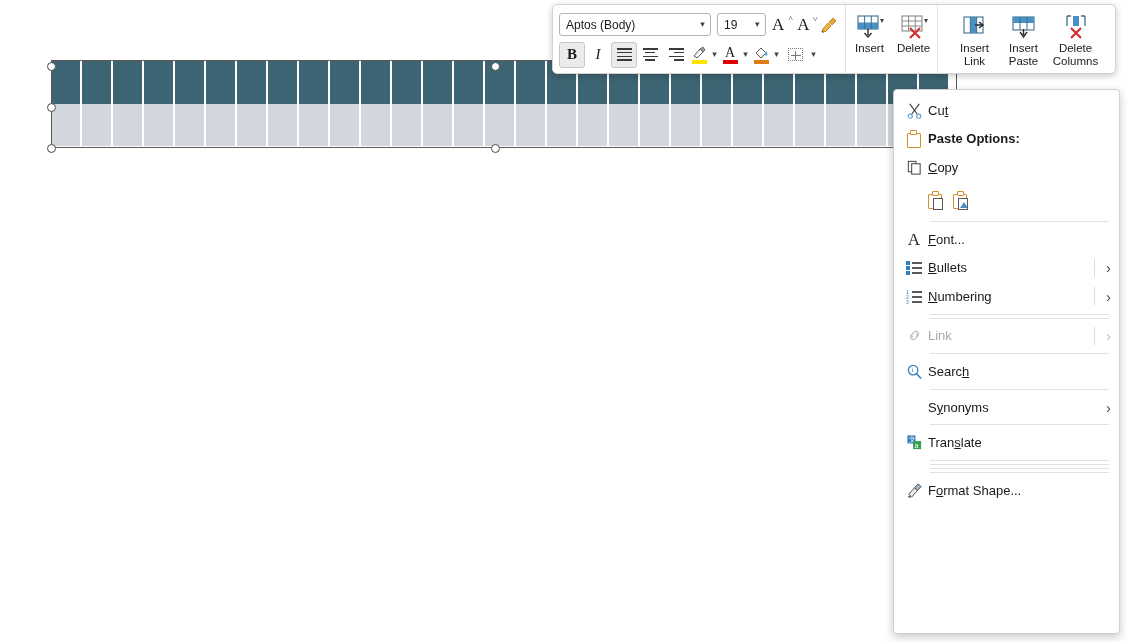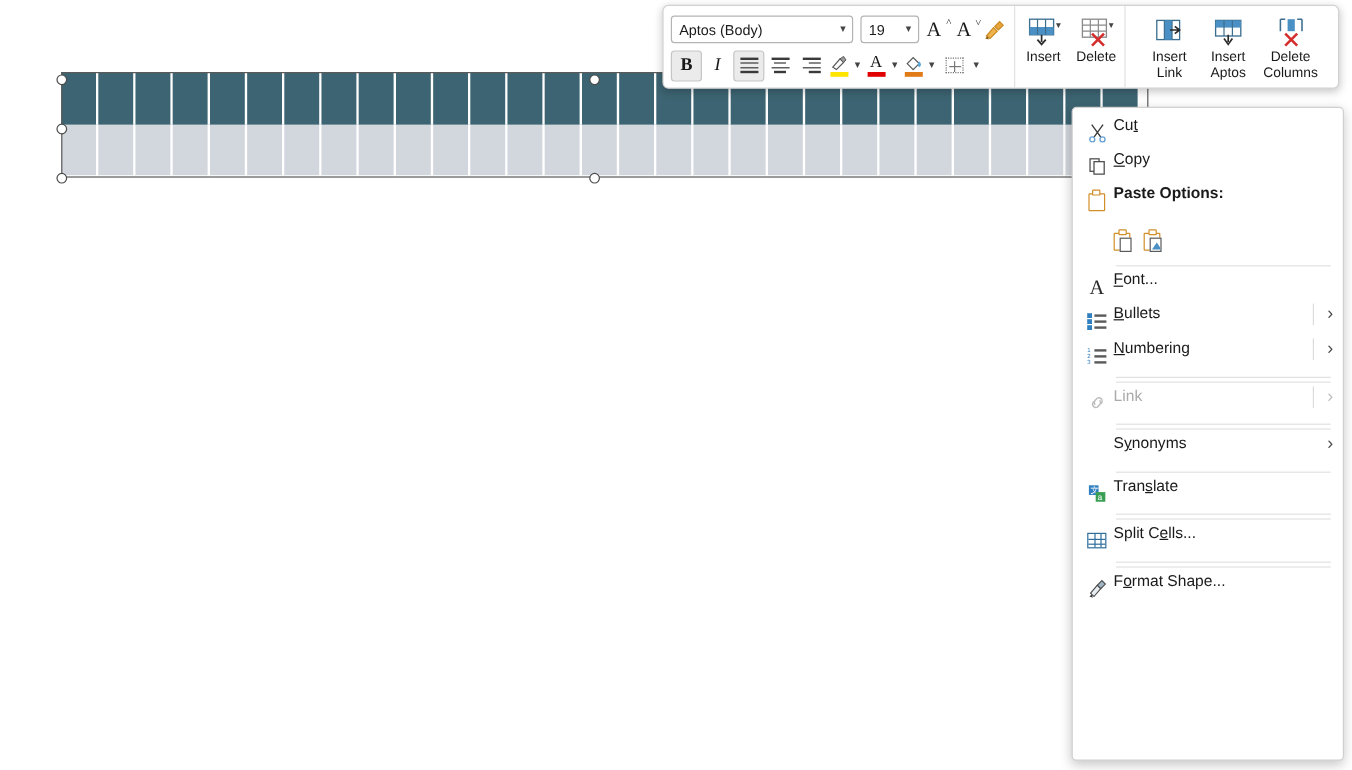--- a/index.html
+++ b/index.html
@@ -146,21 +146,21 @@
     margin: 3px 9px 5px 9px;
     height: 24px;
     border: 1px solid #a9a9a9;
     background: #fff;
     display: flex; align-items: center;
     padding: 0 7px;
     font-size: 12.5px; color: #707070;
   }
   .cm-item {
     height: 28.6px;
-    display: flex; 
+    display: flex; align-items: center;
     padding: 0 8px 0 6px;
     position: relative;
   }
   .cm-item.hover { background: #f2f2f2; }
   .cm-item.disabled { color: #aaaaaa; }
   .cm-ico {
     width: 28px; min-width: 28px;
     display: flex; align-items: center; justify-content: center;
   }
   .cm-label { flex: 1; white-space: nowrap; }
@@ -425,21 +425,21 @@
         <span class="glyph">
           <svg width="30" height="26" viewBox="0 0 30 26">
             <rect x="4" y="3" width="21" height="13" fill="#fff" stroke="#3b6e8f" stroke-width="1.1"></rect>
             <rect x="4" y="3" width="21" height="6" fill="#4a90c4"></rect>
             <line x1="11" y1="3" x2="11" y2="16" stroke="#3b6e8f" stroke-width="1"></line>
             <line x1="18" y1="3" x2="18" y2="16" stroke="#3b6e8f" stroke-width="1"></line>
             <path d="M14.5 15 L14.5 21 M11 18 L14.5 23 L18 18" fill="none" stroke="#2b2b2b" stroke-width="1.4"></path>
           </svg>
         </span>
         <span>Insert</span>
-        <span>Aptos</span>
+        <span>Paste</span>
       </div>
       <div class="bigbtn" style="width:53px">
         <span class="glyph">
           <svg width="30" height="26" viewBox="0 0 30 26">
             <path d="M6 2 V12 M6 2 H10" stroke="#3b6e8f" stroke-width="1.3" fill="none"></path>
             <path d="M24 2 V12 M24 2 H20" stroke="#3b6e8f" stroke-width="1.3" fill="none"></path>
             <rect x="12" y="2" width="6" height="10" fill="#4a90c4"></rect>
             <path d="M10 14 L20 24 M20 14 L10 24" stroke="#d42f2f" stroke-width="2.2" fill="none"></path>
           </svg>
         </span>
@@ -456,35 +456,35 @@
             <svg width="17" height="17" viewBox="0 0 18 18">
               <path d="M4 2 L12 13 M14 2 L6 13" stroke="#3a3a3a" stroke-width="1.2" fill="none"></path>
               <circle cx="4.5" cy="15" r="2.2" fill="none" stroke="#6aa3d5" stroke-width="1.2"></circle>
               <circle cx="13.5" cy="15" r="2.2" fill="none" stroke="#6aa3d5" stroke-width="1.2"></circle>
             </svg>
           </span>
           <span class="cm-label">Cu<u>t</u></span>
         </div>
         <div class="cm-item">
           <span class="cm-ico">
+            <span class="clip">
+              <span class="body"></span>
+              <span class="tab"></span>
+            </span>
+          </span>
+          <span class="cm-label cm-bold">Paste Options:</span>
+        </div>
+        <div class="cm-item">
+          <span class="cm-ico">
             <svg width="17" height="17" viewBox="0 0 18 18">
               <rect x="2.5" y="2.5" width="8" height="11" fill="#fff" stroke="#4a4a4a" stroke-width="1.1"></rect>
               <rect x="6" y="5" width="9" height="11" fill="#fff" stroke="#4a4a4a" stroke-width="1.1"></rect>
             </svg>
           </span>
           <span class="cm-label"><u>C</u>opy</span>
-        </div>
-        <div class="cm-item">
-          <span class="cm-ico">
-            <span class="clip">
-              <span class="body"></span>
-              <span class="tab"></span>
-            </span>
-          </span>
-          <span class="cm-label cm-bold">Paste Options:</span>
         </div>
         <div class="cm-paste-row">
           <span class="clip">
             <span class="body"></span>
             <span class="tab"></span>
             <span class="sheet"></span>
           </span>
           <span class="clip">
             <span class="body"></span>
             <span class="tab"></span>
@@ -535,51 +535,50 @@
             <svg width="17" height="17" viewBox="0 0 18 18">
               <path d="M7 11 a3 3 0 0 1 0-4 l2-2 a3 3 0 0 1 4 4 l-1 1" fill="none" stroke="#bdbdbd" stroke-width="1.3"></path>
               <path d="M11 7 a3 3 0 0 1 0 4 l-2 2 a3 3 0 0 1-4-4 l1-1" fill="none" stroke="#bdbdbd" stroke-width="1.3"></path>
             </svg>
           </span>
           <span class="cm-label">Link</span>
           <span class="cm-arrow-sep"></span>
           <span class="cm-arrow disabled" style="font-size: 15px;">›</span>
         </div>
         <div class="cm-sep"></div>
+        <div class="cm-item">
+          <span class="cm-ico">
+            <svg width="17" height="17" viewBox="0 0 18 18">
+              <circle cx="7.5" cy="7.5" r="5" fill="none" stroke="#2f7fc1" stroke-width="1.4"></circle>
+              <line x1="11" y1="11" x2="16" y2="16.5" stroke="#2f7fc1" stroke-width="1.6"></line>
+              <text x="6.2" y="10" font-size="7" fill="#2f7fc1" font-family="serif">i</text>
+            </svg>
+          </span>
+          <span class="cm-label">Searc<u>h</u></span>
+        </div>
         <div class="cm-sep"></div>
         <div class="cm-item">
           <span class="cm-ico"></span>
           <span class="cm-label">S<u>y</u>nonyms</span>
           <span class="cm-arrow" style="font-size: 15px;">›</span>
         </div>
         <div class="cm-sep"></div>
         <div class="cm-item">
           <span class="cm-ico">
             <svg width="17" height="17" viewBox="0 0 18 18">
               <rect x="1.5" y="1.5" width="8.5" height="8.5" fill="#2f7fc1"></rect>
               <text x="3" y="8.6" font-size="7.5" fill="#fff" font-family="sans-serif">文</text>
               <rect x="7.5" y="7.5" width="8.5" height="8.5" fill="#3a9e54"></rect>
               <text x="9" y="14.8" font-size="7.5" fill="#fff" font-family="sans-serif">a</text>
             </svg>
           </span>
           <span class="cm-label">Tran<u>s</u>late</span>
         </div>
         <div class="cm-sep"></div>
         <div class="cm-sep"></div>
-        <div class="cm-item">
-          <span class="cm-ico">
-            <span class="mtg">
-              <span class="h" style="top:3.6px"></span>
-              <span class="h" style="top:8.2px"></span>
-              <span class="v" style="left:4.8px"></span>
-              <span class="v" style="left:9.6px"></span>
-            </span>
-          </span>
-          <span class="cm-label">Split C<u>e</u>lls...</span>
-        </div>
         <div class="cm-sep"></div>
         <div class="cm-sep"></div>
         <div class="cm-item">
           <span class="cm-ico">
             <svg width="17" height="17" viewBox="0 0 18 18">
               <path d="M3 13 L9 6 L12 9 L6 16 Z" fill="#e9eef3" stroke="#4a4a4a" stroke-width="1"></path>
               <path d="M9 6 L13 2 L16 5 L12 9 Z" fill="#9fb6c6" stroke="#4a4a4a" stroke-width="1"></path>
               <path d="M2 16 L5 17 L4 14 Z" fill="#3a3a3a"></path>
             </svg>
           </span>

